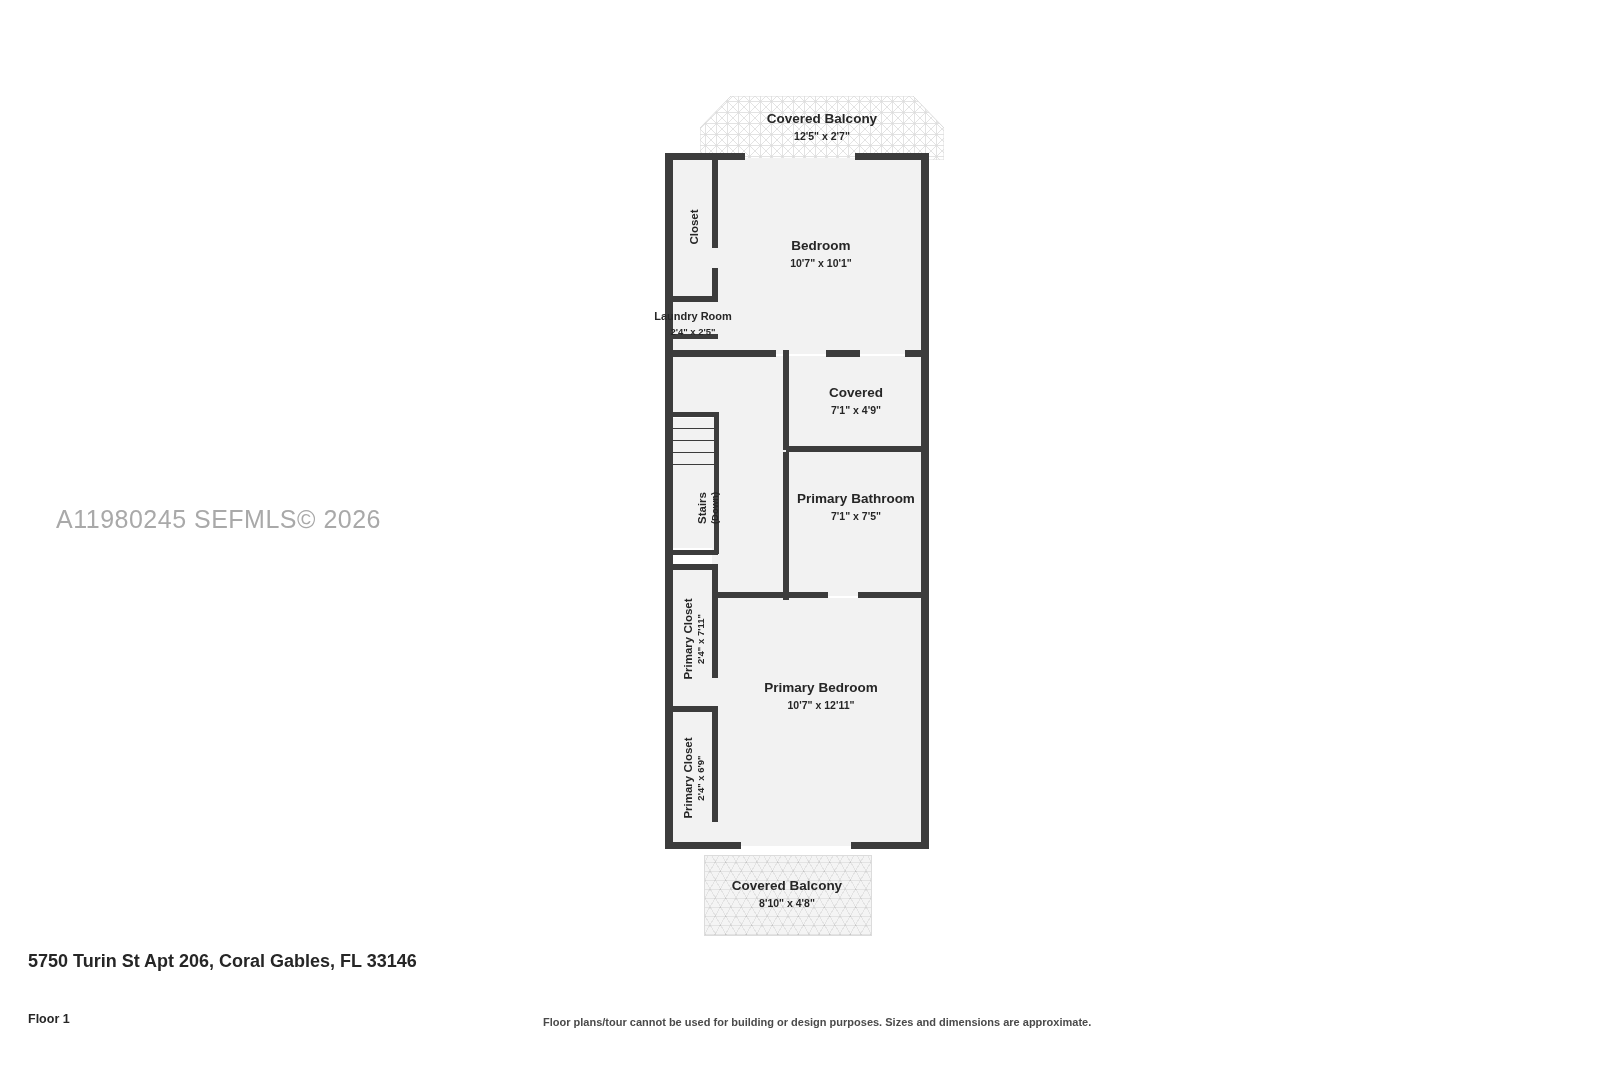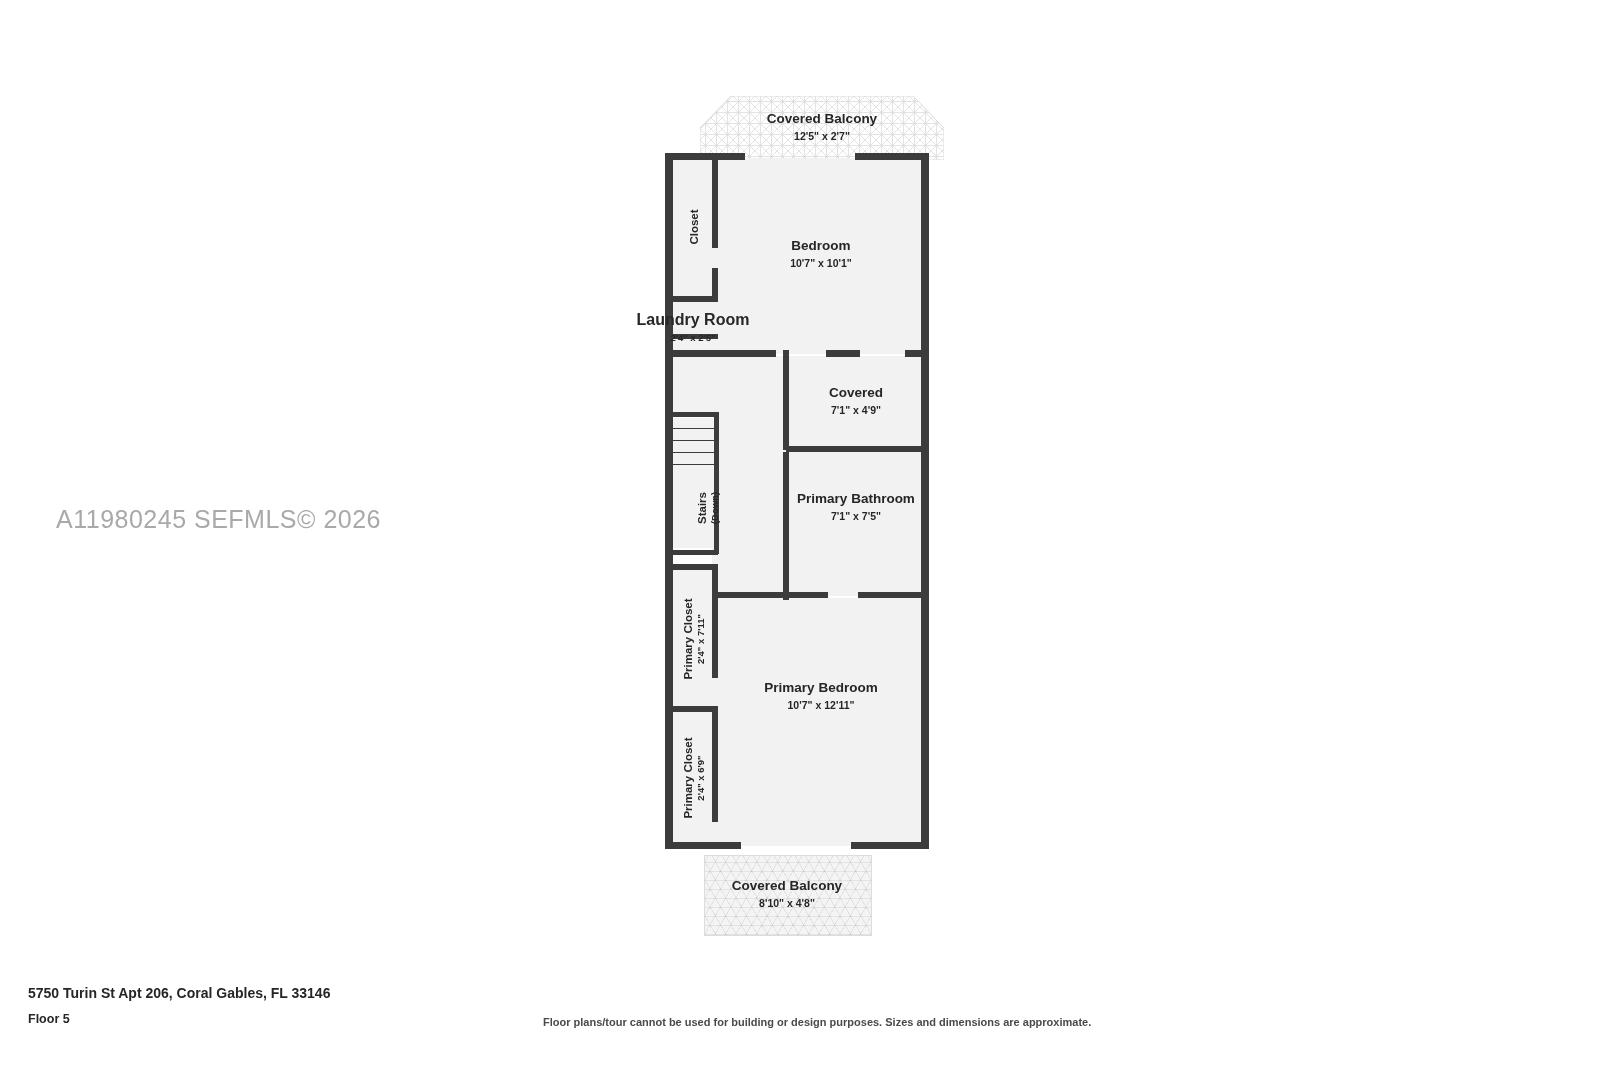--- a/index.html
+++ b/index.html
@@ -26,22 +26,22 @@
     letter-spacing: 0.5px;
     white-space: nowrap;
     font-family: "Liberation Sans", sans-serif;
     margin-left: 48px;
   }
 
   
   #address {
     position: absolute;
     left: 28px;
-    top: 985px;
-    font-size: 14px;
+    top: 951px;
+    font-size: 18px;
     font-weight: bold;
     color: #262626;
     white-space: nowrap;
   }
   #floor-label {
     position: absolute;
     left: 28px;
     top: 1012px;
     font-size: 12.5px;
     font-weight: bold;
@@ -225,21 +225,21 @@
   <div class="label" style="left:718px; top:238px; width:206px;">
     <span class="name">Bedroom</span>
     <span class="dims">10'7" x 10'1"</span>
   </div>
 
   <div class="vlabel" style="left:651px; top:221px; width:86px; transform:rotate(-90deg);">
     <span class="name">Closet</span>
   </div>
 
   <div class="label small" style="left:600px; top:310px; width:186px;">
-    <span class="name" style="font-size:16px;">Laundry Room</span>
+    <span class="name" style="font-size:11px;">Laundry Room</span>
     <span class="dims">2'4" x 2'5"</span>
   </div>
 
   <div class="label" style="left:788px; top:385px; width:136px;">
     <span class="name">Covered</span>
     <span class="dims">7'1" x 4'9"</span>
   </div>
 
   <div class="label" style="left:788px; top:490px; width:136px;">
     <span class="name" style="line-height:1.35;">Primary Bathroom</span>
@@ -264,14 +264,14 @@
   <div class="label" style="left:718px; top:680px; width:206px;">
     <span class="name">Primary Bedroom</span>
     <span class="dims">10'7" x 12'11"</span>
   </div>
 
 </div>
 
 <div id="watermark">A11980245  SEFMLS© 2026</div>
 
 <div id="address">5750 Turin St Apt 206, Coral Gables, FL 33146</div>
-<div id="floor-label">Floor 5</div>
+<div id="floor-label">Floor 1</div>
 <div id="disclaimer">Floor plans/tour cannot be used for building or design purposes. Sizes and dimensions are approximate.</div>
 
 </body></html>

